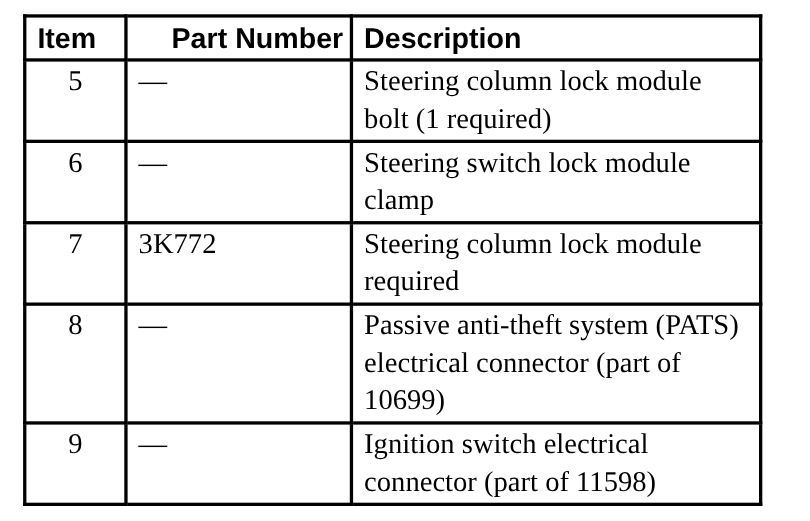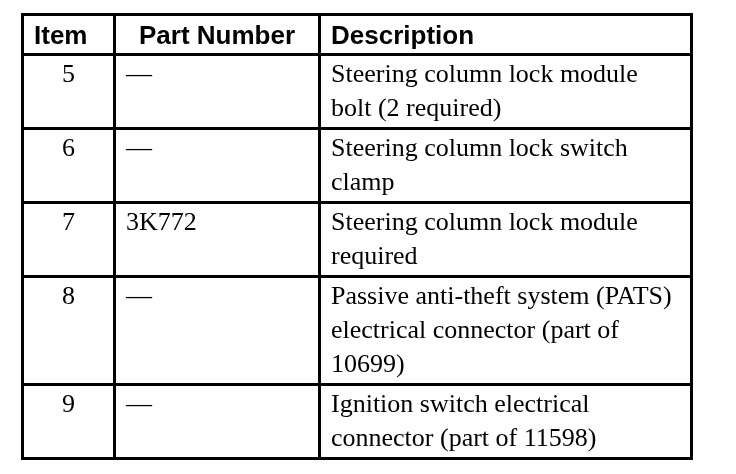--- a/index.html
+++ b/index.html
@@ -44,21 +44,21 @@
   table.parts-table th {
     font-family: "Liberation Sans", sans-serif;
     font-weight: bold;
     font-size: 26px;
     line-height: 30px;
     padding: 4px 6px 3px 10px;
     text-align: left;
     white-space: nowrap;
   }
   table.parts-table th.th-part {
-    text-align: center;
+    text-align: right;
     padding-left: 6px;
   }
 
   table.parts-table td {
     font-family: "Liberation Serif", "DejaVu Serif", serif;
     font-weight: normal;
     font-size: 26px;
     line-height: 34px;
     padding: 1px 6px 2px 10px;
   }
@@ -85,26 +85,26 @@
       <tr>
         <th class="th-item">Item</th>
         <th class="th-part">Part Number</th>
         <th class="th-desc">Description</th>
       </tr>
     </thead>
     <tbody>
       <tr>
         <td class="td-item">5</td>
         <td class="td-part">—</td>
-        <td class="td-desc">Steering column lock module bolt (2 required)</td>
+        <td class="td-desc">Steering column lock module bolt (1 required)</td>
       </tr>
       <tr>
         <td class="td-item">6</td>
         <td class="td-part">—</td>
-        <td class="td-desc">Steering column lock switch clamp</td>
+        <td class="td-desc">Steering switch lock module clamp</td>
       </tr>
       <tr>
         <td class="td-item">7</td>
         <td class="td-part">3K772</td>
         <td class="td-desc">Steering column lock module required</td>
       </tr>
       <tr>
         <td class="td-item">8</td>
         <td class="td-part">—</td>
         <td class="td-desc">Passive anti-theft system (PATS) electrical connector (part of 10699)</td>

